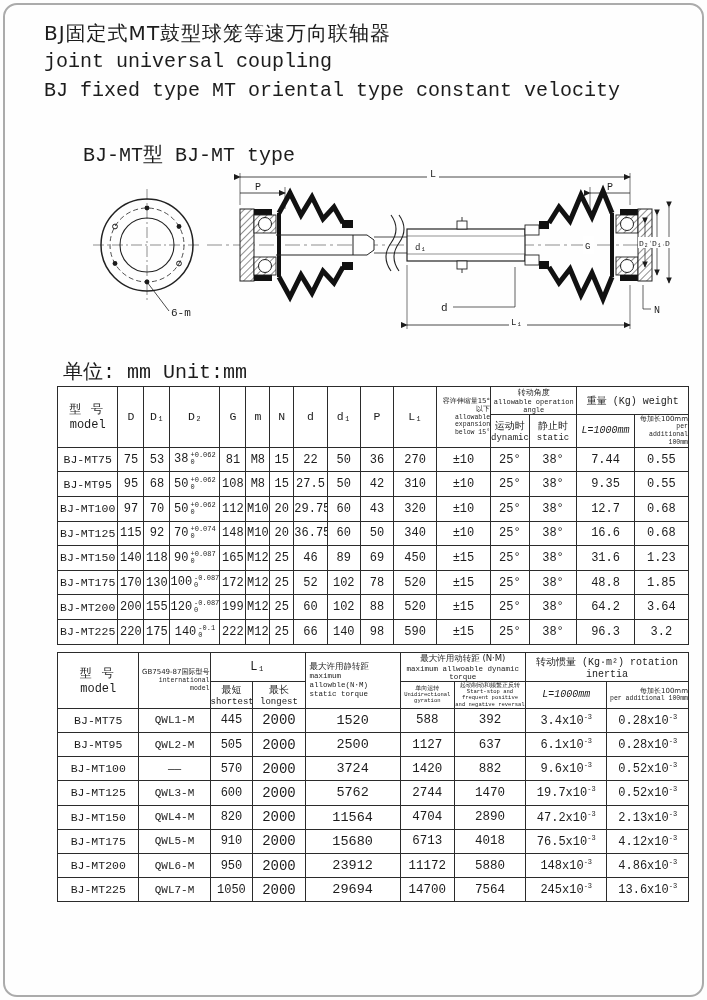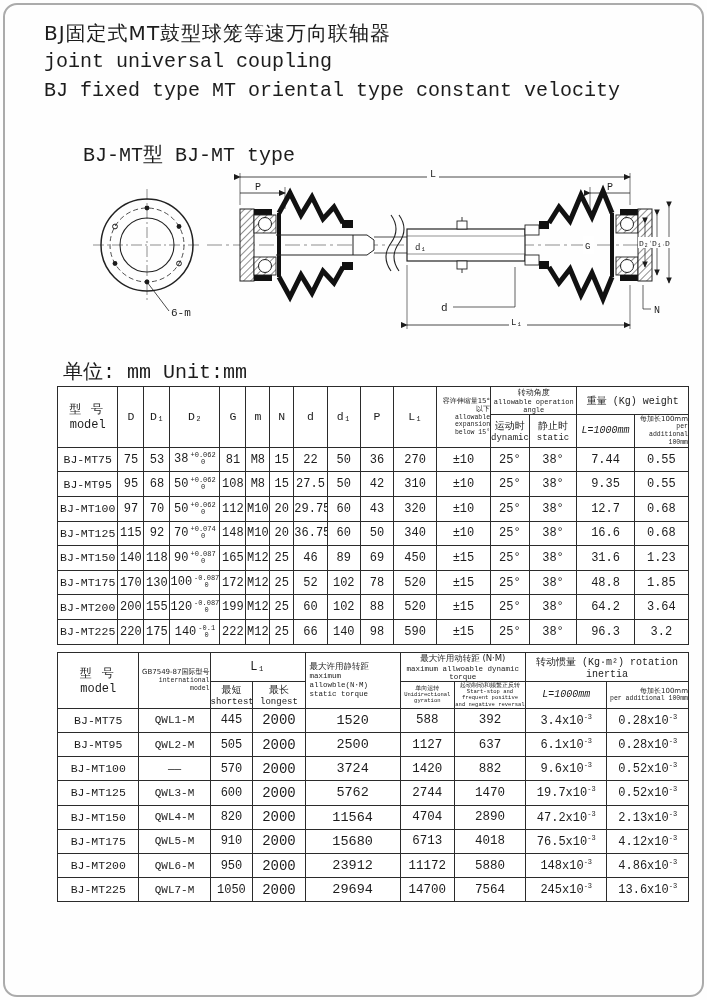--- a/index.html
+++ b/index.html
@@ -46,21 +46,21 @@
   .h-static div{line-height:1.25;}
   .h-static .zh{font-size:8.5px;font-family:"DejaVu Sans",sans-serif;}
   .h-static .en{font-size:7.5px;}
   .h-dyn .zh{font-size:8.5px;font-family:"DejaVu Sans",sans-serif;}
   .h-dyn .en{font-size:7.5px;}
   .h-micro div{font-size:5.5px;line-height:1.15;}
   .h-micro .zh{font-size:6px;font-family:"DejaVu Sans",sans-serif;}
   .h-inertia{font-size:10px;margin-top:12px;}
   .h-l1big{font-size:12px;}
 
-  .tol{display:inline-block;vertical-align:middle;text-align:center;line-height:1;margin-left:2px;}
+  .tol{display:inline-block;vertical-align:middle;text-align:left;line-height:1;margin-left:2px;}
   .tol span{display:block;font-size:7px;}
   .iexp{font-size:7px;}
   svg text{font-family:"Liberation Mono","DejaVu Sans Mono",monospace;fill:#1c1c1c;}
 </style>
 </head>
 <body>
 
 <div class="page">
   <div class="frame"></div>
 

